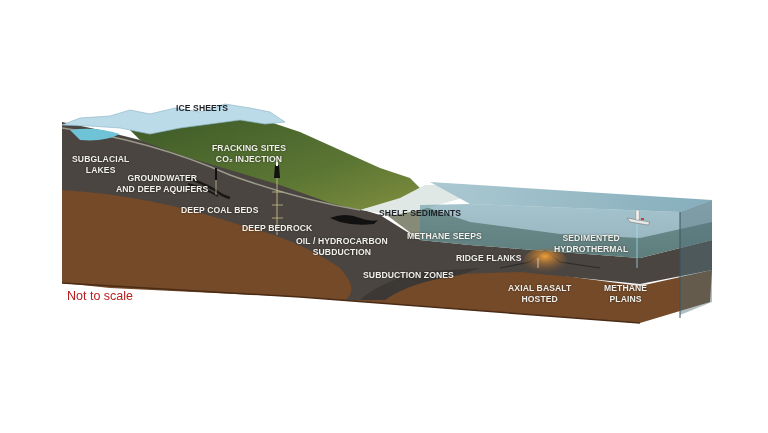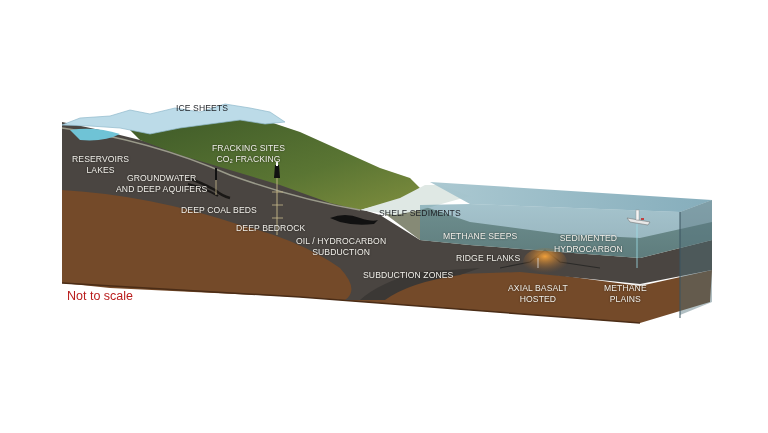--- a/index.html
+++ b/index.html
@@ -1,18 +1,18 @@
 <!DOCTYPE html>
 <html><head>
 <meta charset="utf-8">
 <style>
   html, body { margin:0; padding:0; background:#ffffff; }
   body { width:768px; height:433px; overflow:hidden; position:relative; font-family:"Liberation Sans", sans-serif; }
   #diagram { position:absolute; left:0; top:0; width:768px; height:433px; }
-  .lbl { position:absolute; font-family:"Liberation Sans", sans-serif; font-weight:normal; font-size:8.6px; line-height:10.5px; text-align:center; letter-spacing:0.1px; white-space:nowrap; }
+  .lbl { position:absolute; font-family:"Liberation Sans", sans-serif; font-weight:bold; font-size:8.6px; line-height:10.5px; text-align:center; letter-spacing:0.1px; white-space:nowrap; }
   .lbl.light { color:#f2f0ea; text-shadow:0 0 2px rgba(0,0,0,0.6); }
   .lbl.dark { color:#1e2126; }
   .note { position:absolute; left:67px; top:289px; font-size:12.5px; color:#b91c1c; font-family:"Liberation Sans", sans-serif; }
 </style>
 </head>
 <body>
 
 <svg id="diagram" viewBox="0 0 768 433" xmlns="http://www.w3.org/2000/svg">
   <defs>
     <linearGradient id="gGreen" x1="0" y1="0" x2="1" y2="1">
@@ -82,52 +82,52 @@
     <rect x="641" y="218" width="3" height="2" fill="#c04040"></rect>
     <line x1="637" y1="224" x2="637" y2="268" stroke="#9fe0ea" stroke-width="0.8"></line>
   </g>
 
   <line x1="538" y1="258" x2="538" y2="268" stroke="#ddd" stroke-width="0.8"></line>
 </svg>
 
 <div class="lbl dark" style="left:176px; top:103px;">ICE SHEETS</div>
 
 <div class="lbl light" style="left:72px; top:154px;">
-  <div>RESERVOIRS</div>
+  <div>SUBGLACIAL</div>
   <div>LAKES</div>
 </div>
 
 <div class="lbl light" style="left:212px; top:143px;">
   <div>FRACKING SITES</div>
-  <div>CO₂ FRACKING</div>
+  <div>CO₂ INJECTION</div>
 </div>
 
 <div class="lbl light" style="left:116px; top:173px;">
   <div>GROUNDWATER</div>
   <div>AND DEEP AQUIFERS</div>
 </div>
 
 <div class="lbl light" style="left:181px; top:205px;">DEEP COAL BEDS</div>
 
-<div class="lbl light" style="left:236px; top:223px;">DEEP BEDROCK</div>
+<div class="lbl light" style="left:242px; top:223px;">DEEP BEDROCK</div>
 
 <div class="lbl light" style="left:296px; top:236px;">
   <div>OIL / HYDROCARBON</div>
   <div>SUBDUCTION</div>
 </div>
 
 <div class="lbl dark" style="left:379px; top:208px;">SHELF SEDIMENTS</div>
 
-<div class="lbl light" style="left:407px; top:231px;margin-left:36px;">METHANE SEEPS</div>
+<div class="lbl light" style="left:407px; top:231px;">METHANE SEEPS</div>
 
 <div class="lbl light" style="left:456px; top:253px;text-align:right;">RIDGE FLANKS</div>
 
 <div class="lbl light" style="left:554px; top:233px;">
   <div>SEDIMENTED</div>
-  <div>HYDROCARBON</div>
+  <div>HYDROTHERMAL</div>
 </div>
 
 <div class="lbl light" style="left:363px; top:270px;">SUBDUCTION ZONES</div>
 
 <div class="lbl light" style="left:508px; top:283px;">
   <div>AXIAL BASALT</div>
   <div>HOSTED</div>
 </div>
 
 <div class="lbl light" style="left:604px; top:283px;">

